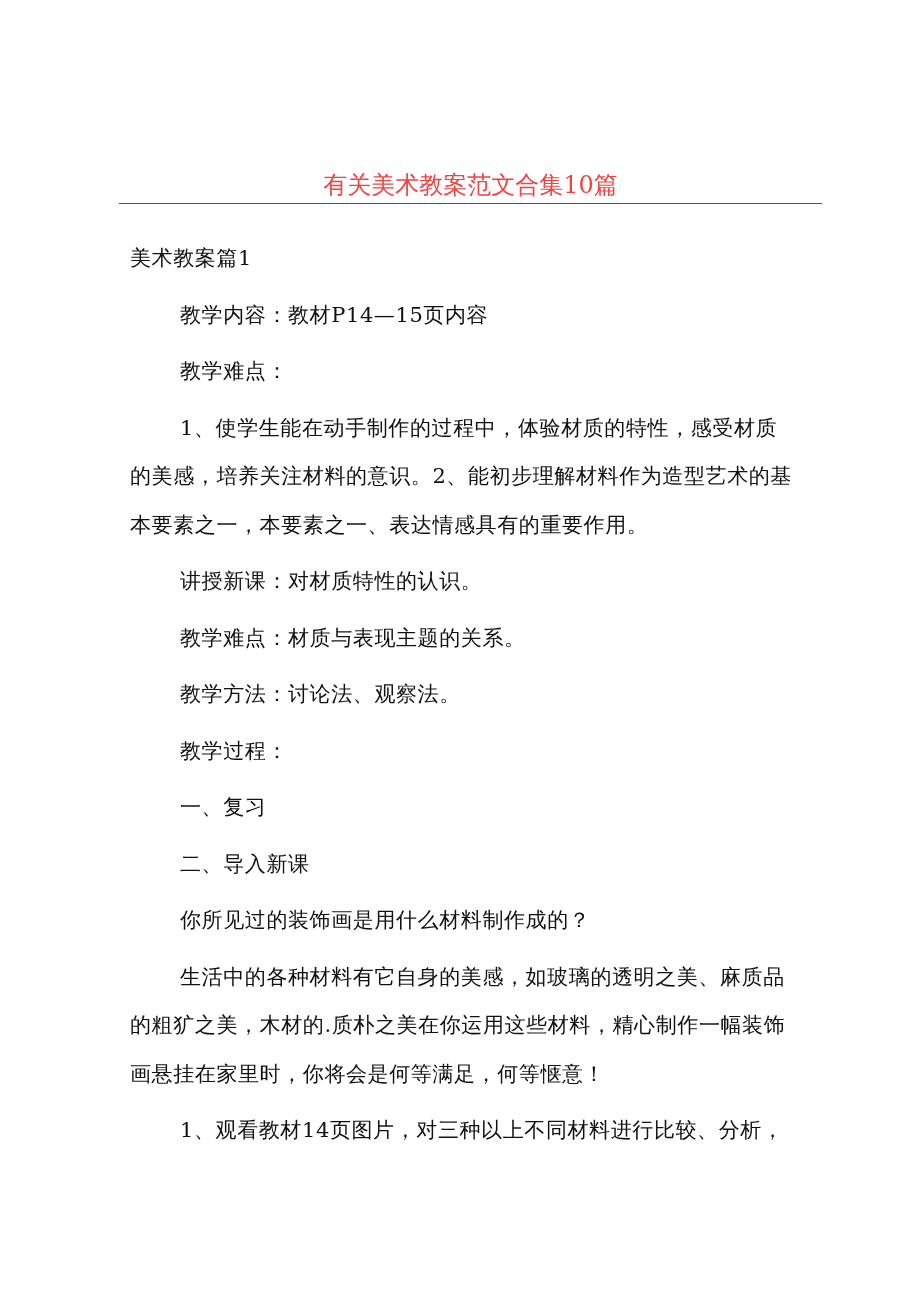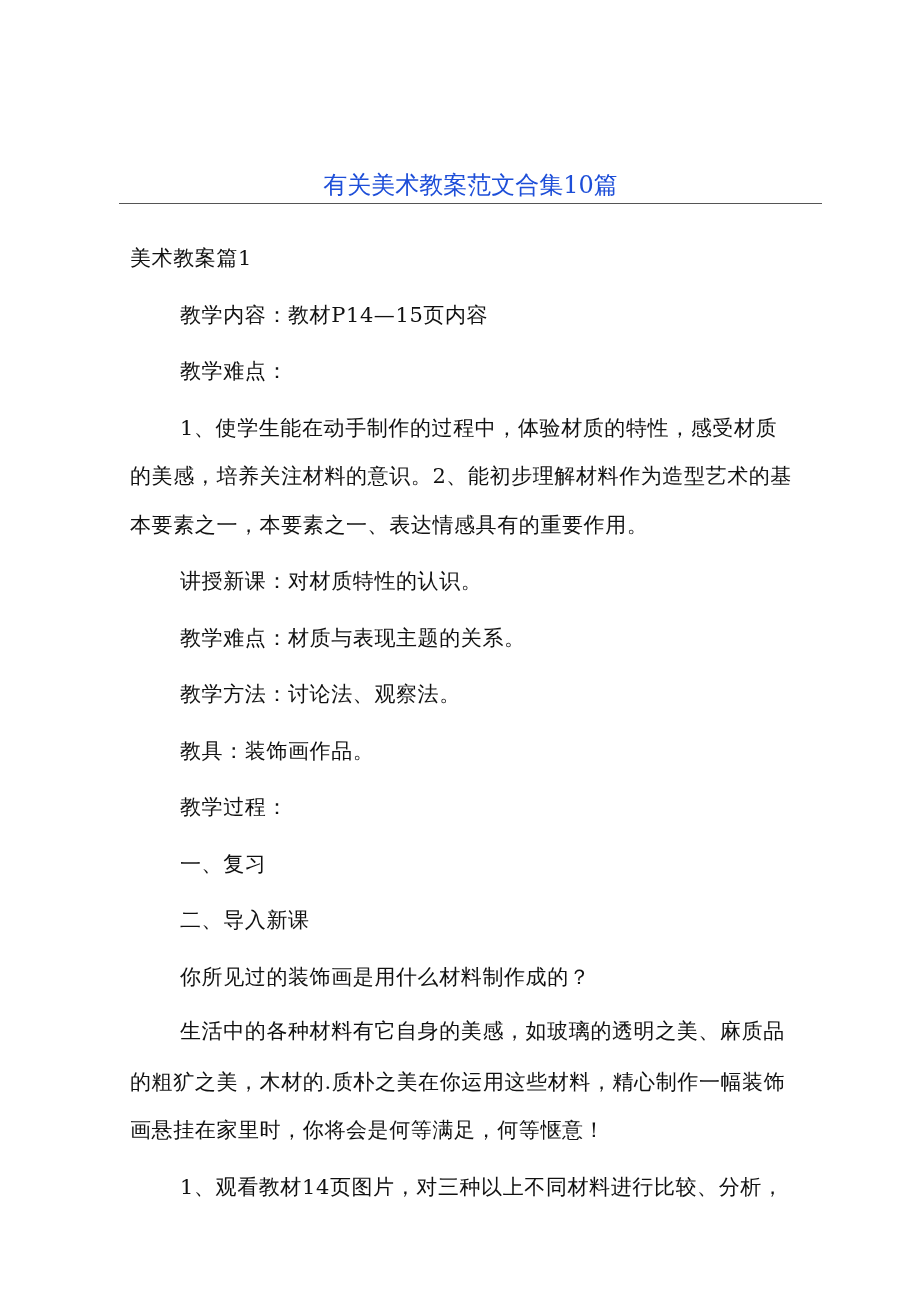--- a/index.html
+++ b/index.html
@@ -24,21 +24,21 @@
     }
     .doc-title {
       position: absolute;
       left: 119px;
       width: 703px;
       top: 168px;
       text-align: center;
       font-size: 24px;
       line-height: 34px;
       letter-spacing: 0px;
-      color: #1d4ed8;
+      color: #ef4444;
     }
     .title-rule {
       position: absolute;
       left: 119px;
       width: 703px;
       top: 203px;
       height: 0;
       border-top: 1.5px solid #555555;
     }
     .body {
@@ -85,32 +85,31 @@
       <span class="line">的美感，培养关注材料的意识。2、能初步理解材料作为造型艺术的基</span>
       <span class="line">本要素之一，本要素之一、表达情感具有的重要作用。</span>
     </p>
 
     <p class="para indent">讲授新课：对材质特性的认识。</p>
 
     <p class="para indent">教学难点：材质与表现主题的关系。</p>
 
     <p class="para indent">教学方法：讨论法、观察法。</p>
 
-    <p class="para indent">教具：装饰画作品。</p>
 
     <p class="para indent">教学过程：</p>
 
     <p class="para indent">一、复习</p>
 
     <p class="para indent">二、导入新课</p>
 
     <p class="para indent">你所见过的装饰画是用什么材料制作成的？</p>
 
     <p class="para">
-      <span class="line" style="padding-left:50px;font-family:Liberation Mono, monospace;">生活中的各种材料有它自身的美感，如玻璃的透明之美、麻质品</span>
+      <span class="line" style="padding-left:50px;">生活中的各种材料有它自身的美感，如玻璃的透明之美、麻质品</span>
       <span class="line">的粗犷之美，木材的.质朴之美在你运用这些材料，精心制作一幅装饰</span>
       <span class="line">画悬挂在家里时，你将会是何等满足，何等惬意！</span>
     </p>
 
 
     <p class="para">
       <span class="line" style="padding-left:50px;">1、观看教材14页图片，对三种以上不同材料进行比较、分析，</span>
     </p>
 
   </div>

